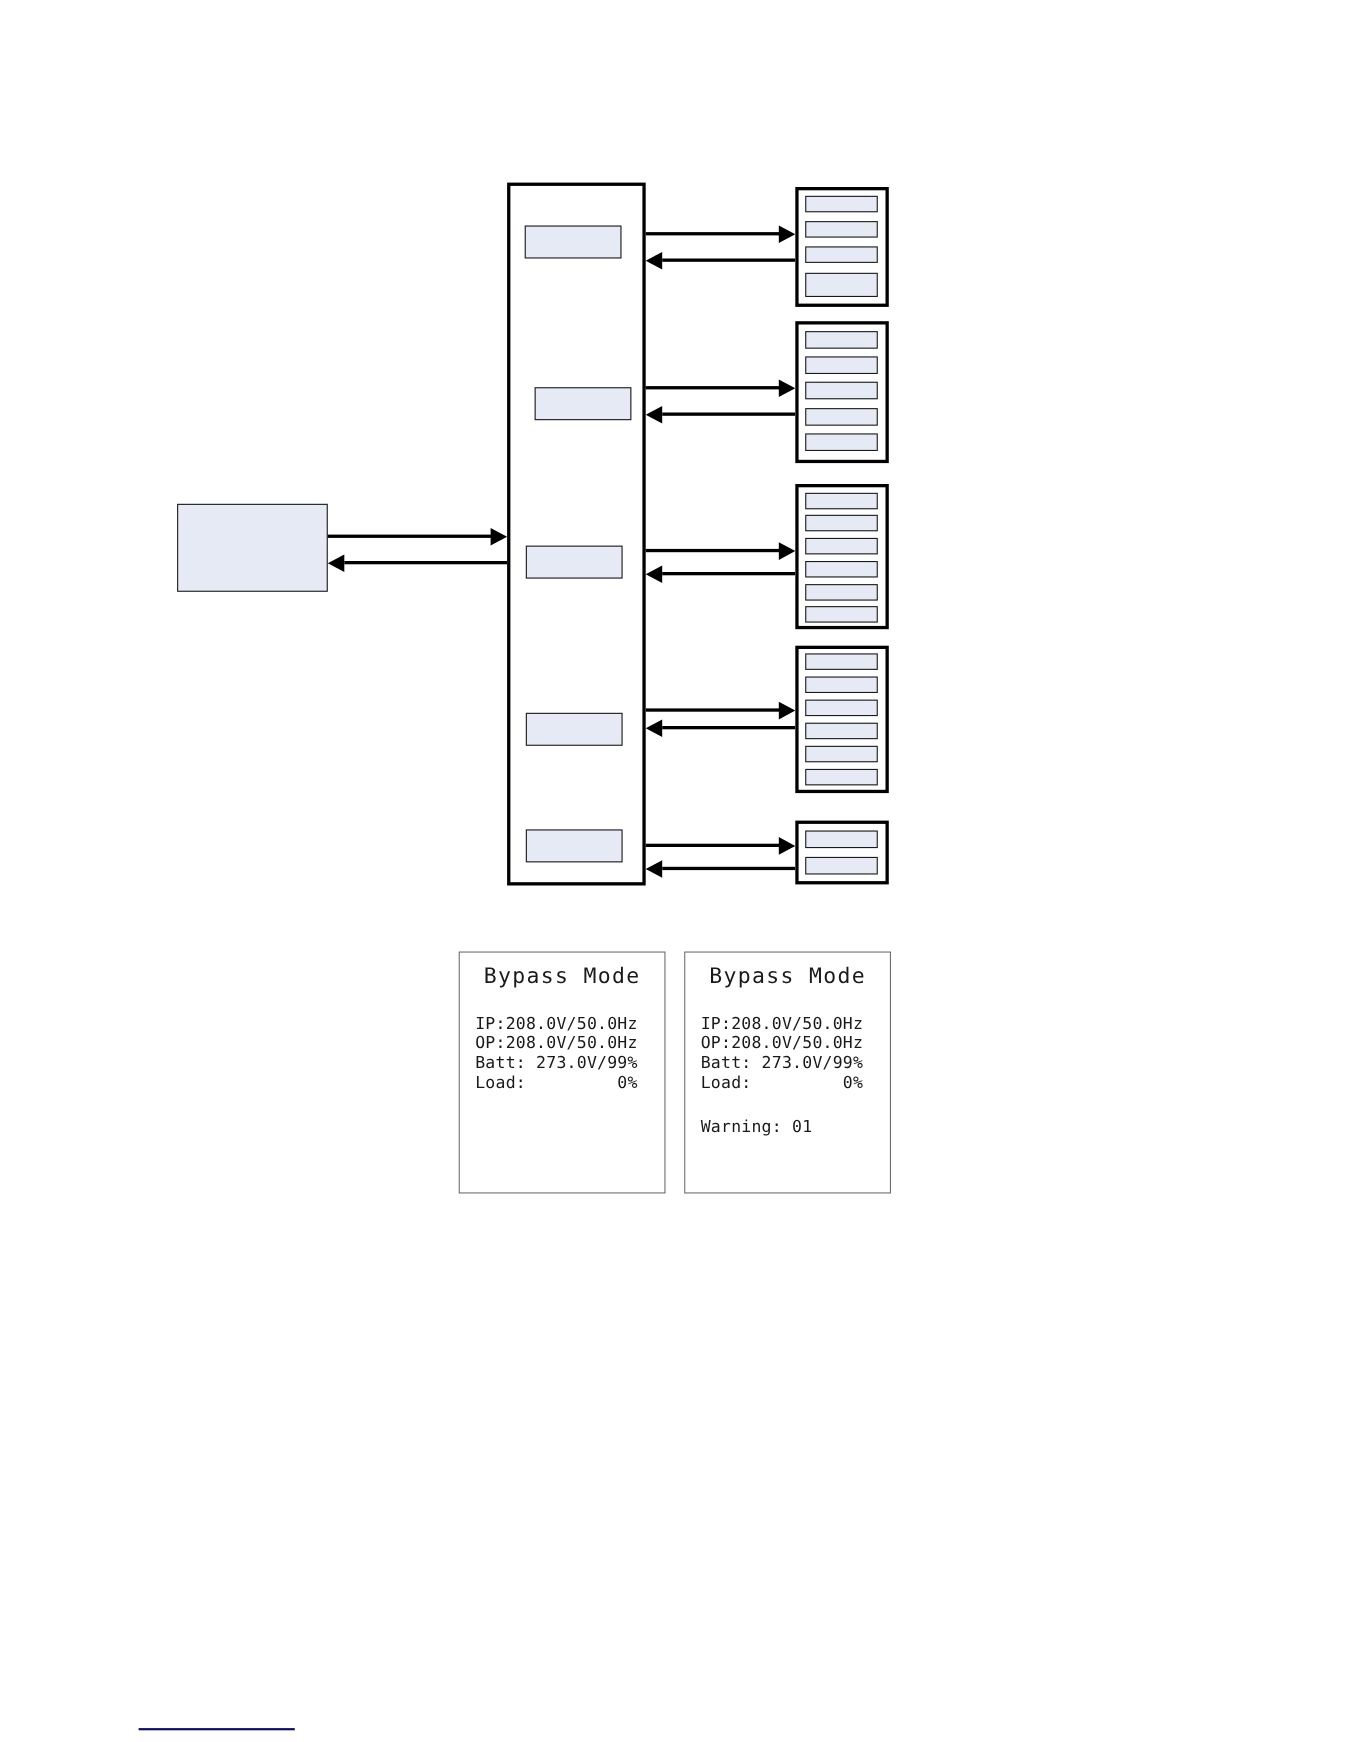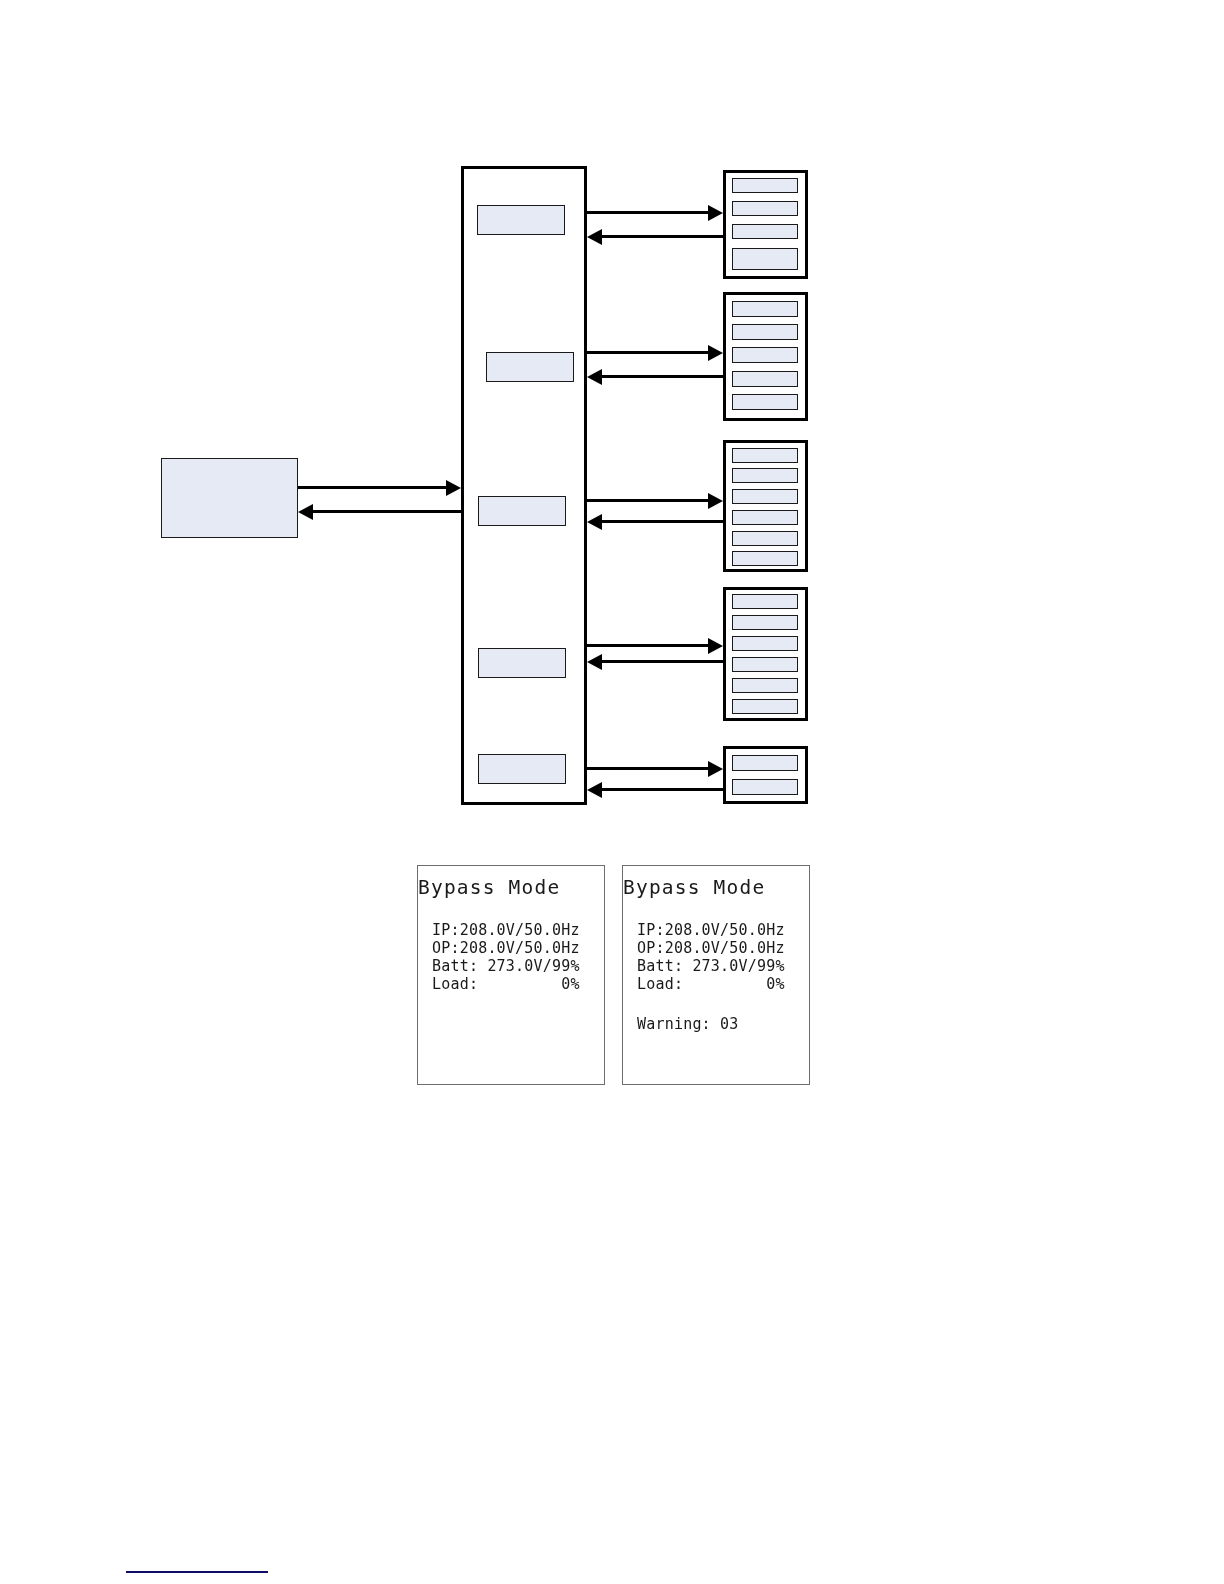--- a/index.html
+++ b/index.html
@@ -53,21 +53,21 @@
   
   .lcd-panel {
     position: absolute;
     background: #ffffff;
     border: 1.5px solid #6e6e6e;
     box-sizing: border-box;
     font-family: "DejaVu Sans Mono", "Liberation Mono", monospace;
     color: #1a1a1a;
   }
   .lcd-title {
-    text-align: left;
+    text-align: center;
     font-size: 19.5px;
     letter-spacing: 1.2px;
     white-space: pre;
   }
   .lcd-line {
     font-size: 15px;
     letter-spacing: 0.2px;
     white-space: pre;
   }
   .lcd-body { padding-left: 14px; }
@@ -195,19 +195,19 @@
     </div>
   </div>
 
   <div class="lcd-panel" style="left:622px; top:865px; width:188px; height:220px;">
     <div class="lcd-title" style="margin-top:10px;">Bypass Mode</div>
     <div class="lcd-body" style="margin-top:22px;">
       <div class="lcd-line">IP:208.0V/50.0Hz</div>
       <div class="lcd-line">OP:208.0V/50.0Hz</div>
       <div class="lcd-line">Batt: 273.0V/99%</div>
       <div class="lcd-line">Load:         0%</div>
-      <div class="lcd-line" style="margin-top:22px;">Warning: 03</div>
+      <div class="lcd-line" style="margin-top:22px;">Warning: 01</div>
     </div>
   </div>
 
   <div class="footnote-rule" style="left:126px; top:1571px; width:142px;"></div>
 
 </div>
 
 </body></html>

